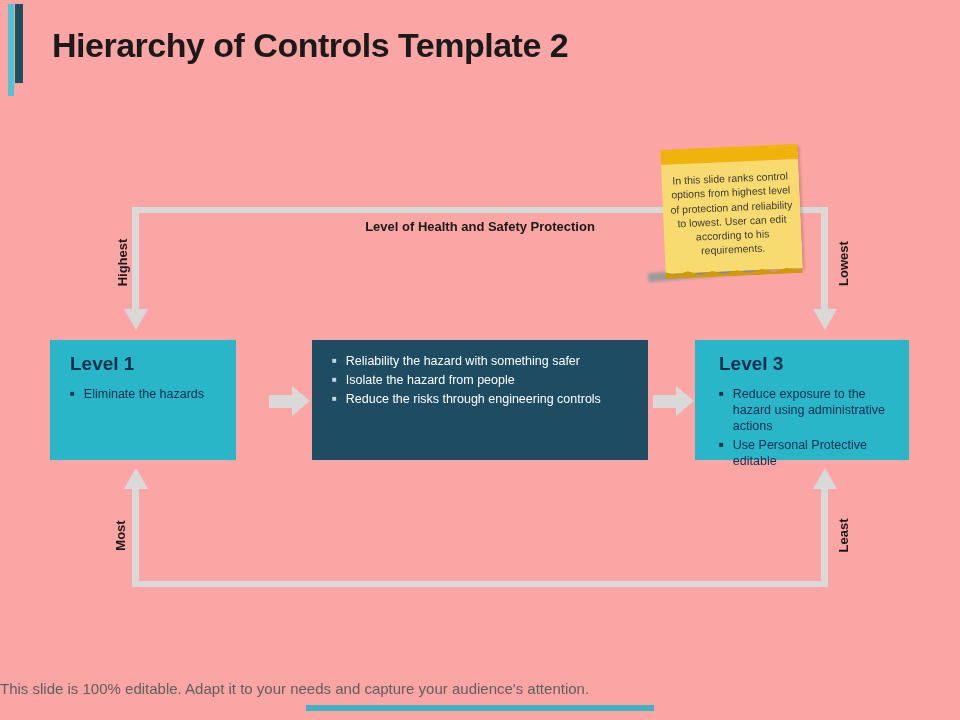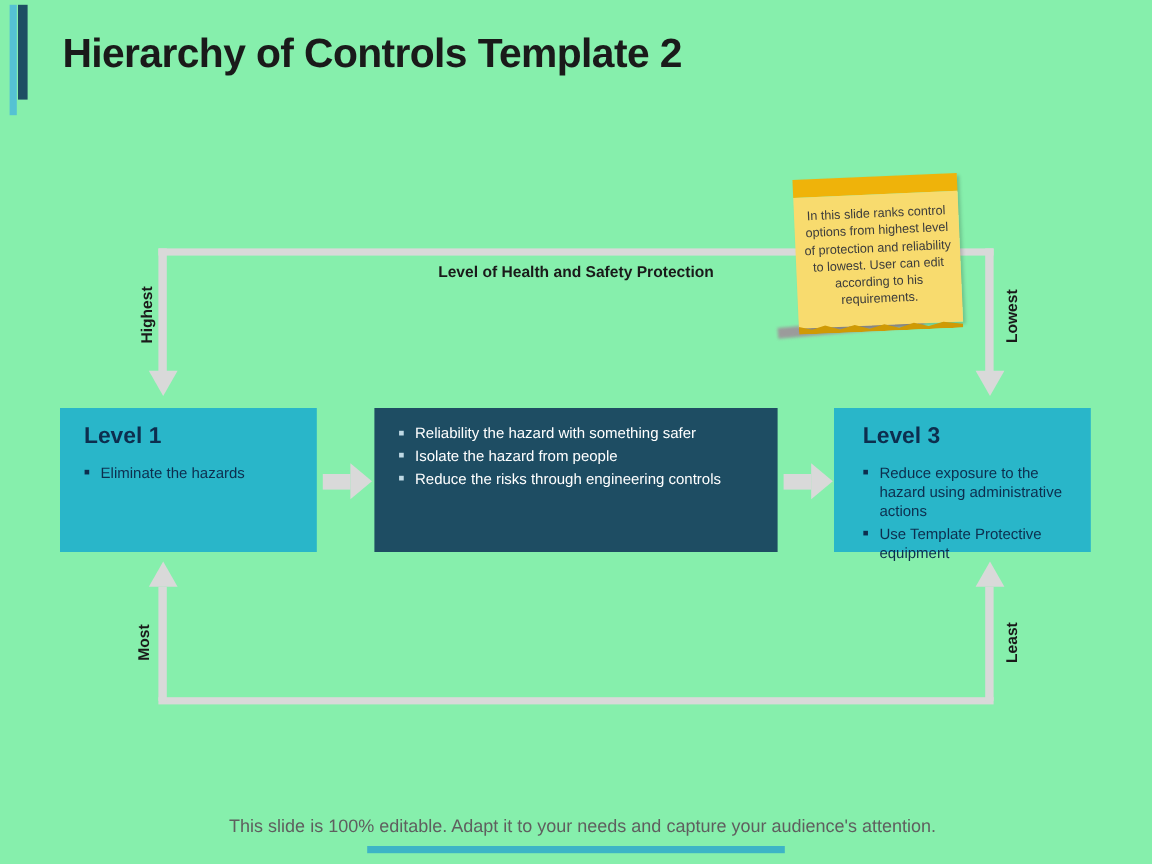--- a/index.html
+++ b/index.html
@@ -1,19 +1,19 @@
 <!DOCTYPE html>
 <html><head>
 <meta charset="utf-8">
 <style>
   * { margin:0; padding:0; box-sizing:border-box; }
   html,body { background:#ffffff; }
   body { font-family:"Liberation Sans", sans-serif; }
   .slide {
-    position:relative; width:960px; height:720px; background:#86efac;
+    position:relative; width:960px; height:720px; background:#fca5a5;
     overflow:hidden; margin:0 auto;
   }
   
   .accent-light { position:absolute; left:8px;  top:4px; width:6px; height:92px; background:#55c2d3; }
   .accent-dark  { position:absolute; left:15px; top:4px; width:8px; height:79px; background:#1d4f63; }
   
   .page-title {
     position:absolute; left:52px; top:26px; width:860px;
     font-size:34px; font-weight:bold; color:#1a1a1a; letter-spacing:-0.5px;
   }
@@ -63,22 +63,22 @@
   .note-body {
     height:109px; background:#f8db6e; padding:9px 7px 0 7px;
     font-size:10.5px; line-height:1.36; color:#3c3c3c; text-align:center;
   }
   .note-tear {
     position:absolute; left:0; right:0; bottom:-5px; height:8px; background:#cf9a05;
     clip-path:polygon(0 20%,8% 55%,16% 15%,25% 65%,34% 25%,43% 70%,52% 30%,61% 72%,70% 28%,79% 68%,88% 30%,100% 60%,100% 100%,0 100%);
   }
   
   .footer-text {
-    position:absolute; left:0; top:680px; width:780px; text-align:right;
-    font-size:15px; color:#5f5f5f;padding-left:44px;
+    position:absolute; left:0; top:680px; width:780px; text-align:left;
+    font-size:15px; color:#5f5f5f;
   }
   .bottom-accent { position:absolute; left:306px; top:705px; width:348px; height:6px; background:#3db4c6; }
 </style>
 </head>
 <body>
 
 <div class="slide">
 
   <div class="accent-light"></div>
   <div class="accent-dark"></div>
@@ -97,21 +97,21 @@
   <div class="vlabel" style="left:67px; top:255px;">Highest</div>
   <div class="vlabel" style="left:788px; top:256px;">Lowest</div>
 
   <div class="note-shadow"></div>
   <div class="sticky-note">
     <div class="note-band"></div>
     <div class="note-body">In this slide ranks control options from highest level of protection and reliability to lowest. User can edit according to his requirements.</div>
     <div class="note-tear"></div>
   </div>
 
-  <div class="level-box cyan" style="left:50px; width:214px;">
+  <div class="level-box cyan" style="left:50px; width:186px;">
     <div class="level-title">Level 1</div>
     <div class="bullet-row">
       <span class="marker">■</span>
       <span>Eliminate the hazards</span>
     </div>
   </div>
 
   <div>
     <div class="gbar" style="left:269px; top:395px; width:23px; height:13px;"></div>
     <div class="tri-right" style="left:292px; top:386px;"></div>
@@ -138,21 +138,21 @@
   </div>
 
   <div class="level-box cyan" style="left:695px; width:214px;padding-left:24px;">
     <div class="level-title">Level 3</div>
     <div class="bullet-row">
       <span class="marker">■</span>
       <span>Reduce exposure to the hazard using administrative actions</span>
     </div>
     <div class="bullet-row">
       <span class="marker">■</span>
-      <span>Use Template Protective equipment</span>
+      <span>Use Personal Protective editable</span>
     </div>
   </div>
 
   <div>
     <div class="gbar" style="left:132px; top:581px; width:696px; height:6px;"></div>
     <div class="gbar" style="left:132px; top:489px; width:7px; height:95px;"></div>
     <div class="gbar" style="left:821px; top:489px; width:7px; height:95px;"></div>
     <div class="tri-up" style="left:124px; top:468px;"></div>
     <div class="tri-up" style="left:813px; top:468px;"></div>
   </div>

